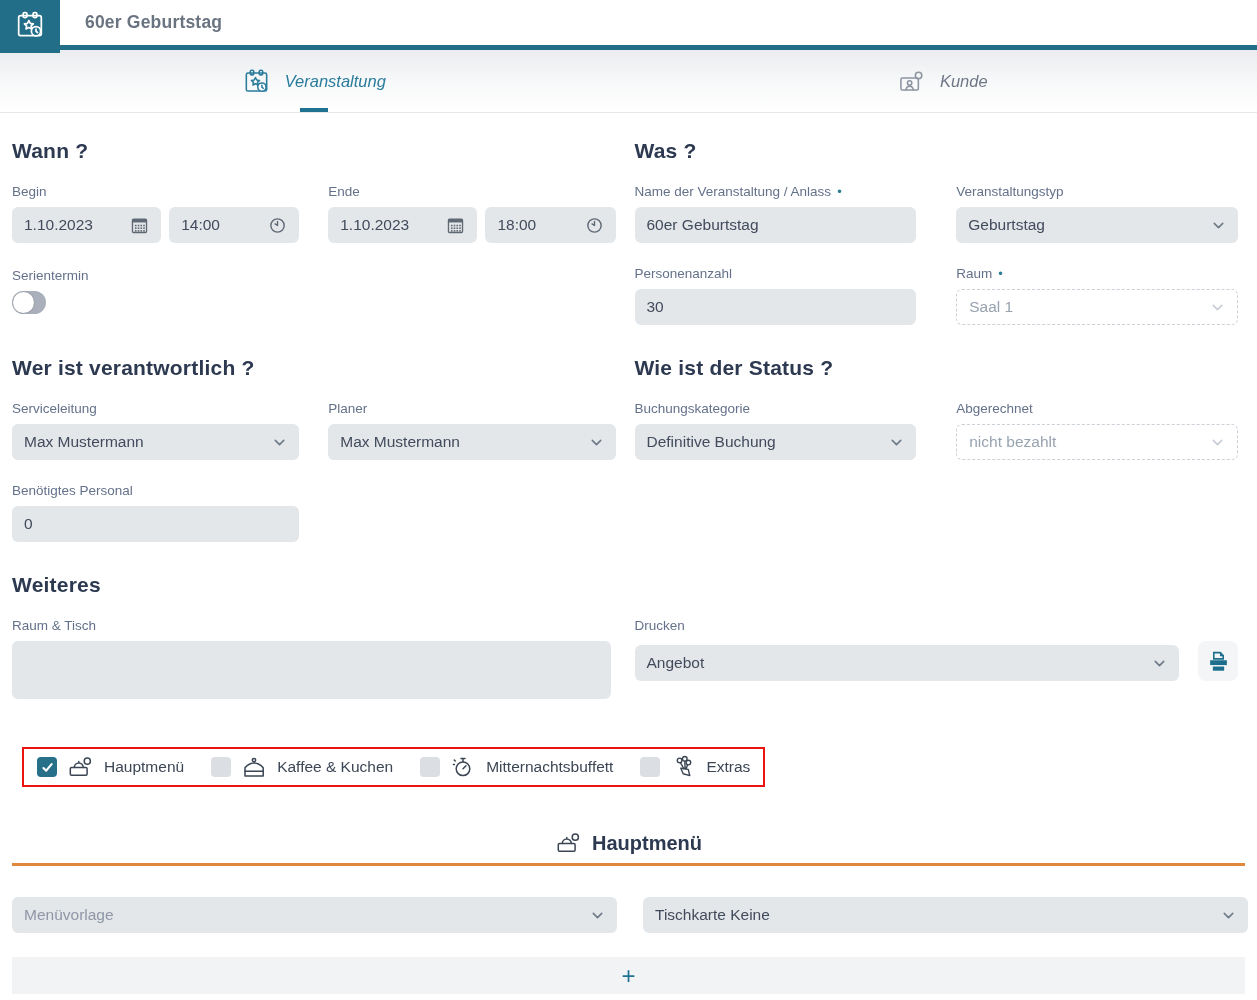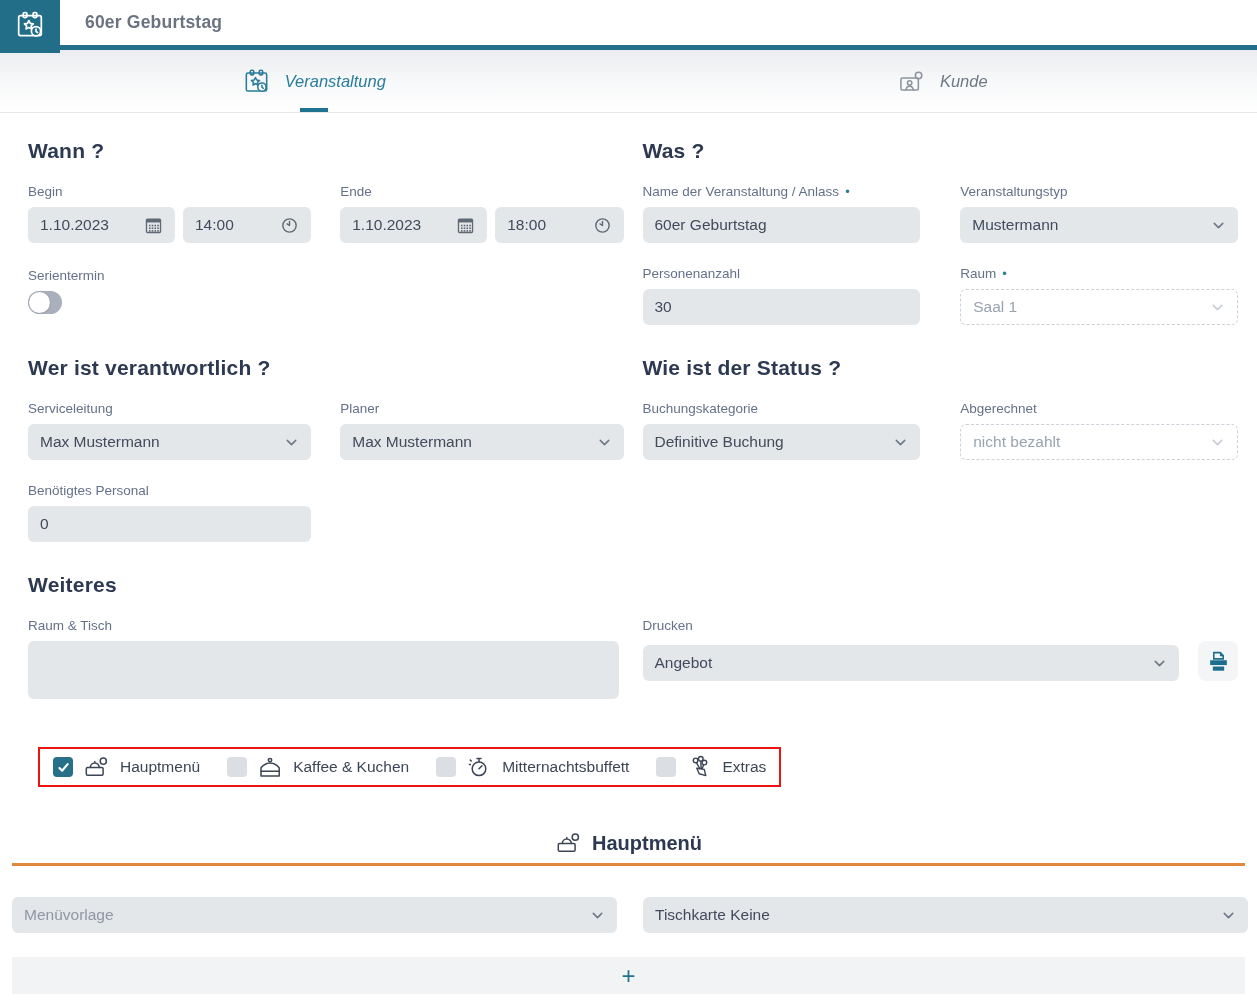--- a/index.html
+++ b/index.html
@@ -22,21 +22,21 @@
   .tab { position:relative; display:flex; align-items:center; gap:15px;
     font-size:16.5px; color:#6f7886; cursor:pointer; padding:0 4px;font-style:italic; }
   .tab .clockface { fill:#fff; }
   .tab.active { color:#2a7c9b; }
   .tab-underline { position:absolute; bottom:0; left:50%; transform:translateX(-50%);
     width:28px; height:4px; background:#1f7390; display:none; }
   .tab.active .tab-underline { display:block; }
   .ticon { display:flex; }
 
   
-  .content { padding:0 19px 0 28px; }
+  .content { padding:0 19px 0 12px; }
   .grid2 { display:grid; grid-template-columns:1fr 1fr; column-gap:19px; }
   .subgrid { display:grid; grid-template-columns:1fr 1fr; column-gap:29px; }
   .subgrid.tight { column-gap:40px;text-align:center; }
   .section-title { font-size:21px; font-weight:bold; color:#2c3950; letter-spacing:.2px; line-height:25px; }
   .mt25 { margin-top:25px; } .mt30 { margin-top:30px; }
   .lbl { margin:21px 0 7px; font-size:13.5px; color:#64718a; display:flex; align-items:center; gap:6px; line-height:16px; }
   .lbl.mt23 { margin-top:23px; } .lbl.mt25 { margin-top:25px; }
   .lbl.lbl-offset { margin-top:76px; }
   .req { color:#2e7d95; font-size:13px; }
 
@@ -228,21 +228,21 @@
             <span>Name der Veranstaltung / Anlass</span>
               <span class="req">•</span>
           </div>
           <div class="field">
             <span>60er Geburtstag</span>
           </div>
         </div>
         <div>
           <div class="lbl">Veranstaltungstyp</div>
           <div class="field select">
-            <span>Mustermann</span>
+            <span>Geburtstag</span>
             <span class="chev">
               <svg width="15" height="15" viewBox="0 0 16 16" fill="none" stroke="currentColor" stroke-width="1.7" stroke-linecap="round" stroke-linejoin="round">
                   <path d="M3.5 5.8L8 10.3l4.5-4.5"></path>
                 </svg>
             </span>
           </div>
         </div>
         <div>
           <div class="lbl mt23">Personenanzahl</div>
           <div class="field">

